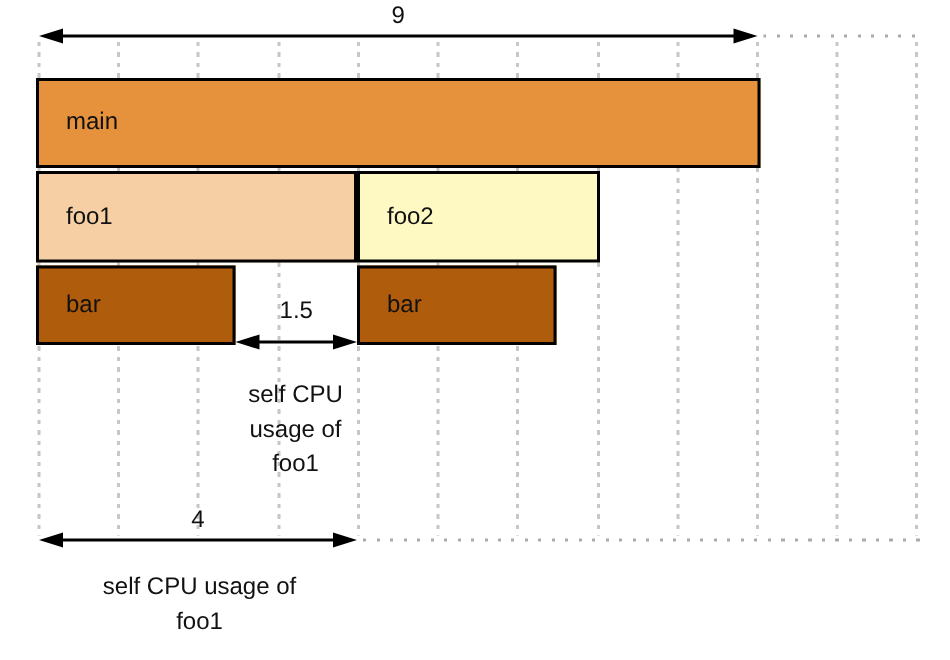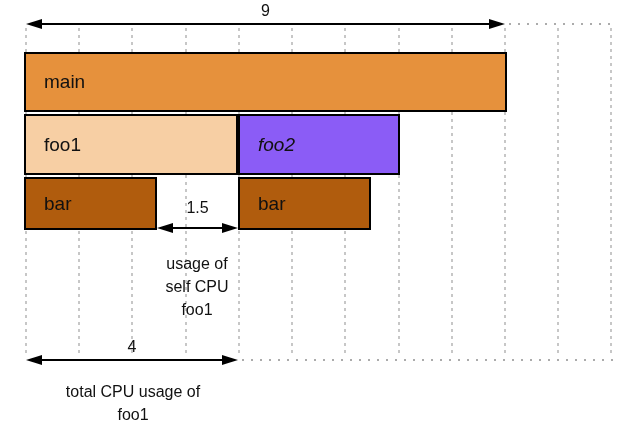--- a/index.html
+++ b/index.html
@@ -26,21 +26,21 @@
   .frame{
     position:absolute;
     box-sizing:border-box;
     border:2px solid #000000;
     display:flex;
     align-items:center;
     z-index:2;
   }
   .frame .flabel{
     padding-left:18px;
-    font-size:19px;
+    font-size:16px;
     line-height:16px;
     color:#111111;
     white-space:nowrap;
   }
   .mline{
     position:absolute;
     height:2px;
     background:#000000;
     z-index:3;
   }
@@ -95,21 +95,21 @@
 
   <div class="dotline" style="left: 509px; top: 23px; width: 105px;"></div>
   <div class="dotline" style="left: 242px; top: 359px; width: 372px;"></div>
 
   <div class="frame" style="left: 24px; top: 52px; width: 483px; height: 60px; background: rgb(230, 145, 60);">
     <span class="flabel">main</span>
   </div>
   <div class="frame" style="left: 24px; top: 114px; width: 214px; height: 61px; background: rgb(247, 207, 164);">
     <span class="flabel">foo1</span>
   </div>
-  <div class="frame" style="left: 238px; top: 114px; width: 162px; height: 61px; background: #8b5cf6; font-style: italic;">
+  <div class="frame" style="left: 238px; top: 114px; width: 162px; height: 61px; background: #fef9c3;">
     <span class="flabel">foo2</span>
   </div>
   <div class="frame" style="left: 24px; top: 177px; width: 133px; height: 53px; background: rgb(176, 92, 13);">
     <span class="flabel">bar</span>
   </div>
   <div class="frame" style="left: 238px; top: 177px; width: 133px; height: 53px; background: rgb(176, 92, 13);">
     <span class="flabel">bar</span>
   </div>
 
   <div>
@@ -127,23 +127,23 @@
   </div>
 
   <div>
     <div class="mline" style="left: 36px; top: 359px; width: 192px;"></div>
     <div class="ahead left" style="left: 26px; top: 355px;"></div>
     <div class="ahead right" style="left: 222px; top: 355px;"></div>
     <div class="mvalue" style="left: 72px; top: 338px;">4</div>
   </div>
 
   <div class="caption" style="left: 197px; top: 252px;">
+    <div>self CPU</div>
     <div>usage of</div>
-    <div>self CPU</div>
     <div>foo1</div>
   </div>
 
   <div class="caption" style="left: 133px; top: 380px;">
-    <div>total CPU usage of</div>
+    <div>self CPU usage of</div>
     <div>foo1</div>
   </div>
 
 </div>
 
 </body></html>

